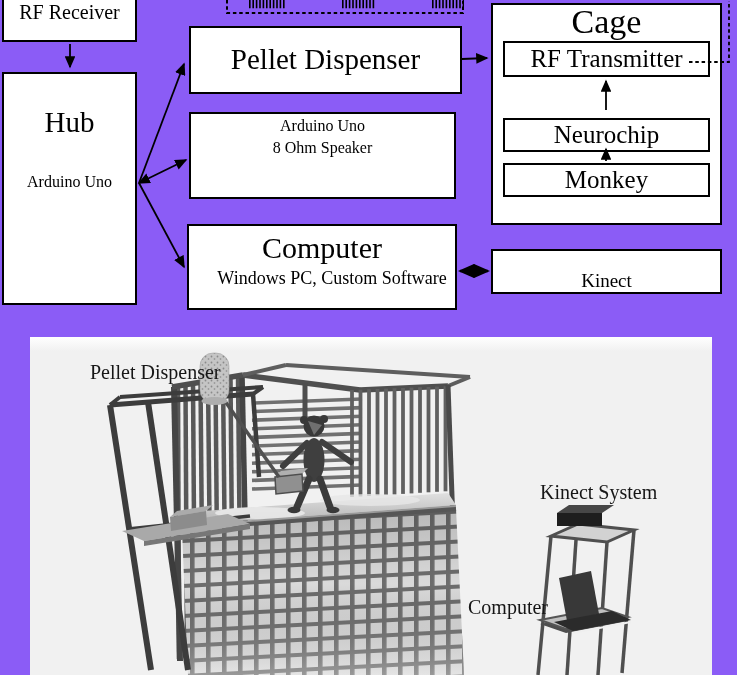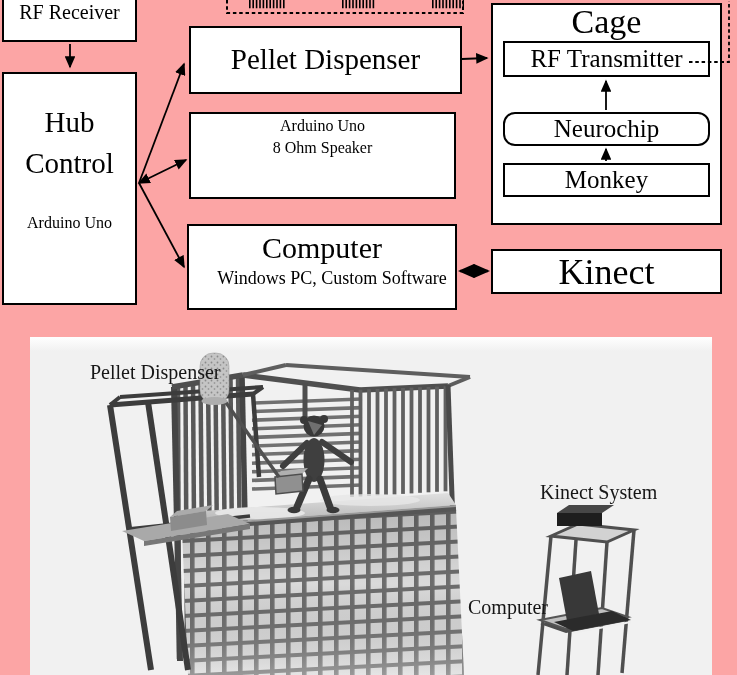--- a/index.html
+++ b/index.html
@@ -1,17 +1,17 @@
 <!DOCTYPE html>
 <html><head>
 <meta charset="utf-8">
 <style>
   html,body{margin:0;padding:0;background:#fff;}
   .canvas{
-    position:relative;width:737px;height:675px;background:#fca5a5;overflow:hidden;
+    position:relative;width:737px;height:675px;background:#8b5cf6;overflow:hidden;
     font-family:"Liberation Serif","DejaVu Serif",serif;color:#000;
   }
   
   .dbox{position:absolute;border:2px solid #000;box-sizing:border-box;background:#fff;text-align:center;}
   #rf-receiver-box{left:2px;top:-23px;width:135px;height:65px;font-size:20px;padding-top:22px;}
   #hub-box{left:2px;top:72px;width:135px;height:233px;}
   #hub-box .hub-title{padding-top:28px;font-size:29px;line-height:41px;}
   #hub-box .hub-sub{font-size:16px;margin-top:30px;}
   #pellet-box{left:189px;top:26px;width:273px;height:68px;font-size:29px;line-height:62px;}
   #audio-box{left:189px;top:112px;width:267px;height:87px;}
@@ -19,24 +19,24 @@
   #audio-box .s1{font-size:16px;margin-top:3px;}
   #audio-box .s2{font-size:16px;margin-top:4px;text-align:center;}
   #computer-box{left:187px;top:224px;width:270px;height:86px;}
   #computer-box .t{margin-top:5px;font-size:30px;line-height:34px;}
   #computer-box .s{font-size:18px;margin-top:3px;padding-left:20px;}
   #cage-box{left:491px;top:3px;width:231px;height:222px;}
   #cage-box .t{margin-top:2px;font-size:34px;line-height:30px;}
   .cage-inner{position:absolute;left:10px;width:207px;border:2px solid #000;box-sizing:border-box;
     display:flex;align-items:center;justify-content:center;font-size:25px;background:#fff;}
   #rf-transmitter-box{top:36px;height:36px;}
-  #neurochip-box{top:107px;height:34px;border-radius:12px;}
+  #neurochip-box{top:113px;height:34px;}
   #monkey-box{top:158px;height:34px;font-family:Liberation Serif, serif;}
-  #kinect-box{left:491px;top:249px;width:231px;height:45px;font-size:36px;
-    display:flex;align-items:flex-start;justify-content:center;}
+  #kinect-box{left:491px;top:249px;width:231px;height:45px;font-size:19px;
+    display:flex;align-items:flex-end;justify-content:center;}
   #diagram-arrows{position:absolute;left:0;top:0;width:737px;height:335px;pointer-events:none;}
   
   .scene{position:absolute;left:30px;top:337px;width:682px;height:338px;}
   .scene svg{position:absolute;left:0;top:0;}
   .scene-label{position:absolute;font-size:20px;color:#161616;white-space:nowrap;}
   #lbl-pellet{left:60px;top:24px;}
   #lbl-hub{left:3px;top:149px;width:89px;height:43px;background:#fff;border:1px solid #c8c8c8;
     font-size:15px;line-height:19px;padding:2px 0 0 4px;text-align:left;box-sizing:content-box;}
   #lbl-kinect{left:510px;top:144px;}
   #lbl-computer{left:438px;top:259px;}
@@ -46,21 +46,20 @@
 
 <div class="canvas">
 
   <div class="dbox" id="rf-receiver-box">
     <span>RF Receiver</span>
   </div>
 
   <div class="dbox" id="hub-box">
     <div class="hub-title">
       <div>Hub</div>
-      <div>Control</div>
     </div>
     <div class="hub-sub">Arduino Uno</div>
   </div>
 
   <div class="dbox" id="pellet-box">
     <span>Pellet Dispenser</span>
   </div>
 
   <div class="dbox" id="audio-box">
     <div class="s1">Arduino Uno</div>

